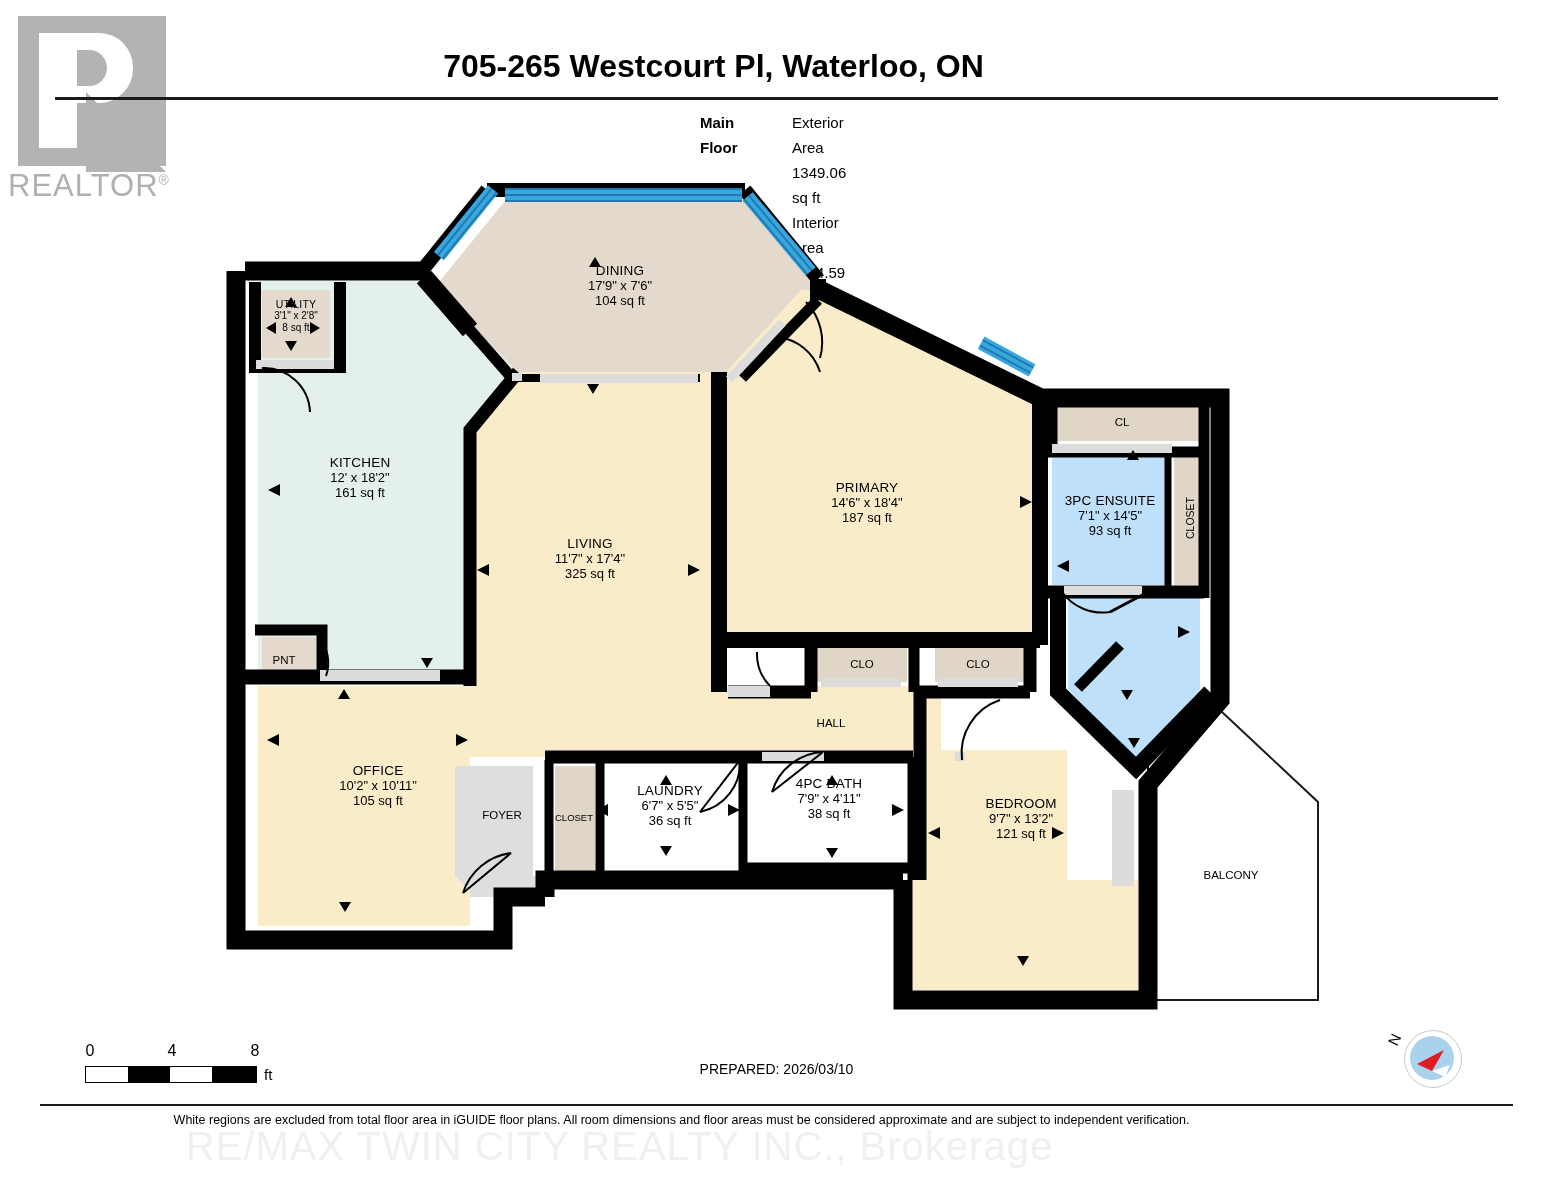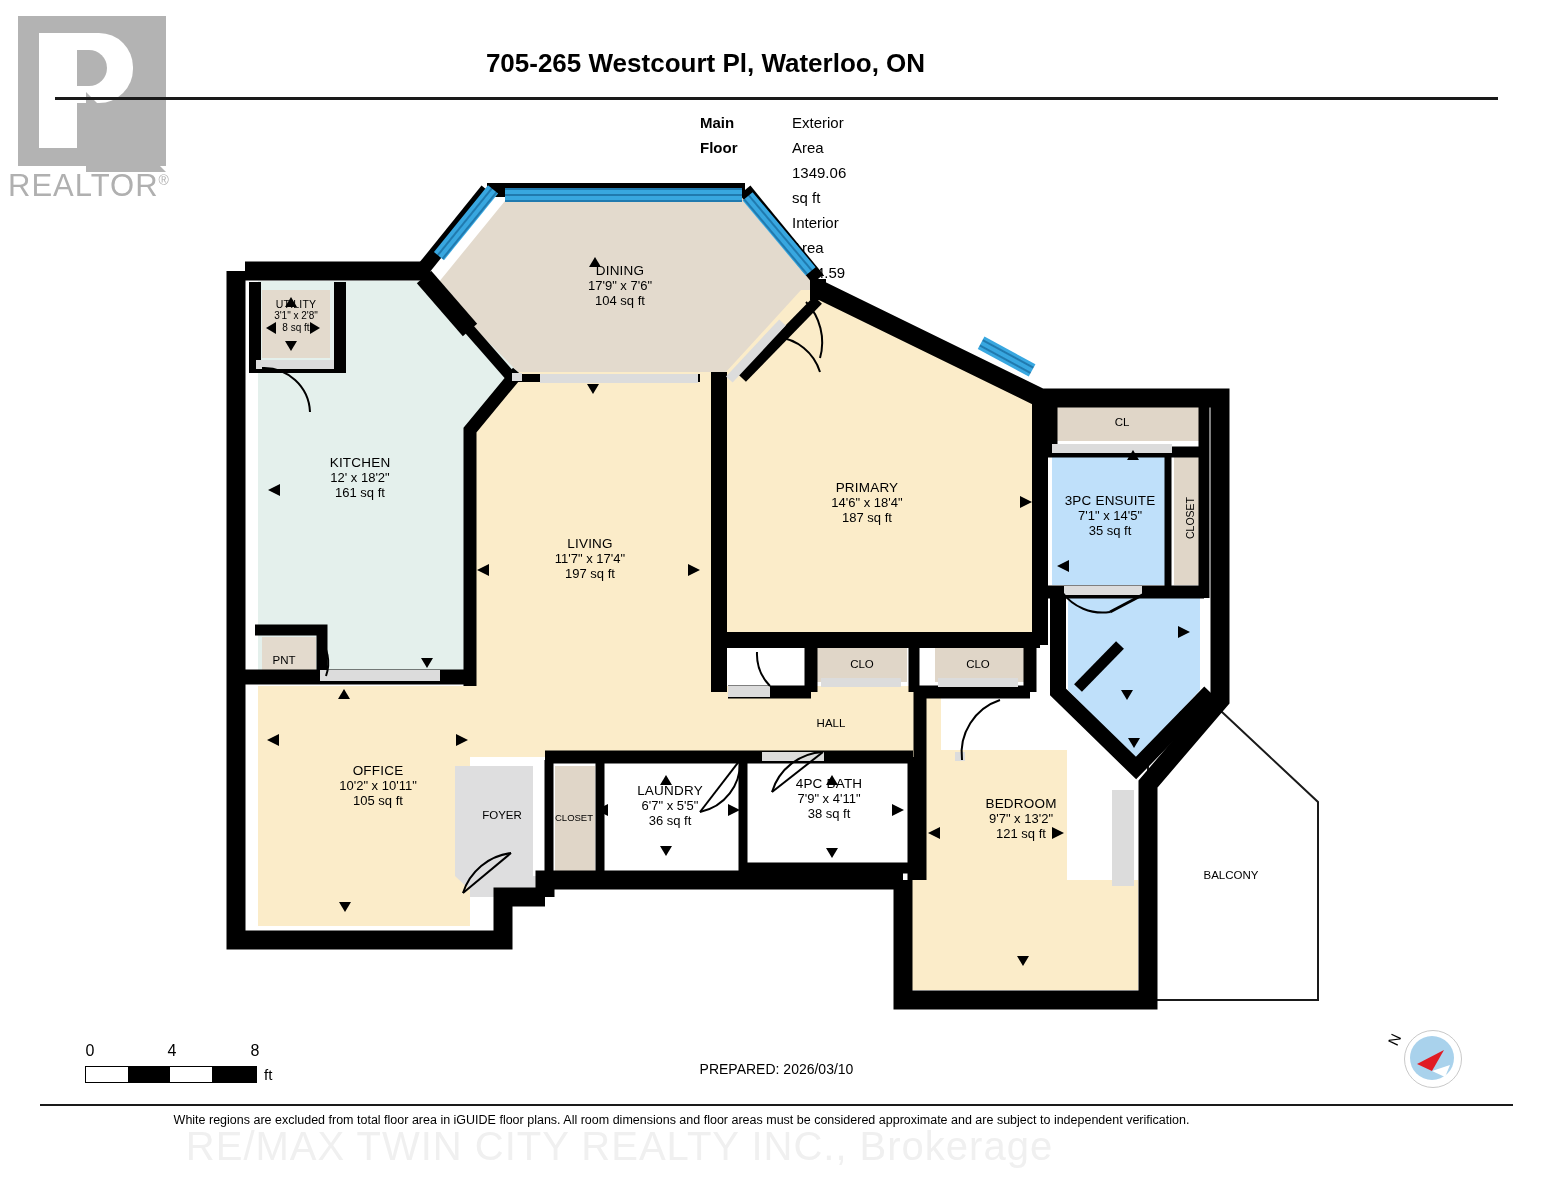--- a/index.html
+++ b/index.html
@@ -14,22 +14,22 @@
   
   #logo{position:absolute;left:8px;top:8px;width:180px;height:190px;}
   #logo .sq{position:absolute;left:10px;top:8px;width:148px;height:150px;background:#b3b3b3;}
   #logo .rstem{position:absolute;left:31px;top:25px;width:38px;height:115px;background:#fff;}
   #logo .rbowl{position:absolute;left:69px;top:25px;width:56px;height:70px;background:#fff;border-radius:0 34px 34px 0;}
   #logo .rbowlin{position:absolute;left:69px;top:42px;width:30px;height:36px;background:#b3b3b3;border-radius:0 18px 18px 0;}
   #logo .rcut{position:absolute;left:78px;top:84px;width:80px;height:80px;background:#b3b3b3;
         clip-path:polygon(0 0,100% 100%,0 100%);}
   #logo .word{position:absolute;left:0px;top:160px;font-size:31px;letter-spacing:1px;color:#b0b0b0;font-weight:400;}
   #logo .reg{font-size:14px;vertical-align:super;}
-  #title{position:absolute;left:9px;top:48px;width:1393px;text-align:center;
-        font-size:26px;font-weight:bold;letter-spacing:0px;}
+  #title{position:absolute;left:17px;top:48px;width:1393px;text-align:center;
+        font-size:32px;font-weight:bold;letter-spacing:0px;}
   #hrule{position:absolute;left:55px;top:97px;width:1443px;height:3px;background:#1a1a1a;}
   #areas{position:absolute;left:700px;top:110px;font-size:15px;line-height:25px;}
   #areas .fl{position:absolute;left:0px;top:0px;font-weight:bold;}
   #areas .vals{position:absolute;left:92px;top:0px;}
 
   
   #plan{position:absolute;left:0;top:0;width:1553px;height:1200px;}
   #plan svg{position:absolute;left:0;top:0;}
   .rlabel{position:absolute;text-align:center;font-size:13px;line-height:15px;
       transform:translate(-50%,-50%);white-space:nowrap;pointer-events:none;}
@@ -297,31 +297,31 @@
   <div class="dm">161 sq ft</div>
 </div>
 <div class="rlabel sm" style="left:296px;top:316px;">
   <div class="nm">UTILITY</div>
   <div class="dm">3'1" x 2'8"</div>
   <div class="dm">8 sq ft</div>
 </div>
 <div class="rlabel" style="left:590px;top:558px;">
   <div class="nm">LIVING</div>
   <div class="dm">11'7" x 17'4"</div>
-  <div class="dm">197 sq ft</div>
+  <div class="dm">325 sq ft</div>
 </div>
 <div class="rlabel" style="left:867px;top:502px;">
   <div class="nm">PRIMARY</div>
   <div class="dm">14'6" x 18'4"</div>
   <div class="dm">187 sq ft</div>
 </div>
 <div class="rlabel" style="left:1110px;top:515px;">
   <div class="nm">3PC ENSUITE</div>
   <div class="dm">7'1" x 14'5"</div>
-  <div class="dm">35 sq ft</div>
+  <div class="dm">93 sq ft</div>
 </div>
 <div class="rlabel" style="left:378px;top:785px;">
   <div class="nm">OFFICE</div>
   <div class="dm">10'2" x 10'11"</div>
   <div class="dm">105 sq ft</div>
 </div>
 <div class="rlabel" style="left:670px;top:805px;">
   <div class="nm">LAUNDRY</div>
   <div class="dm">6'7" x 5'5"</div>
   <div class="dm">36 sq ft</div>

